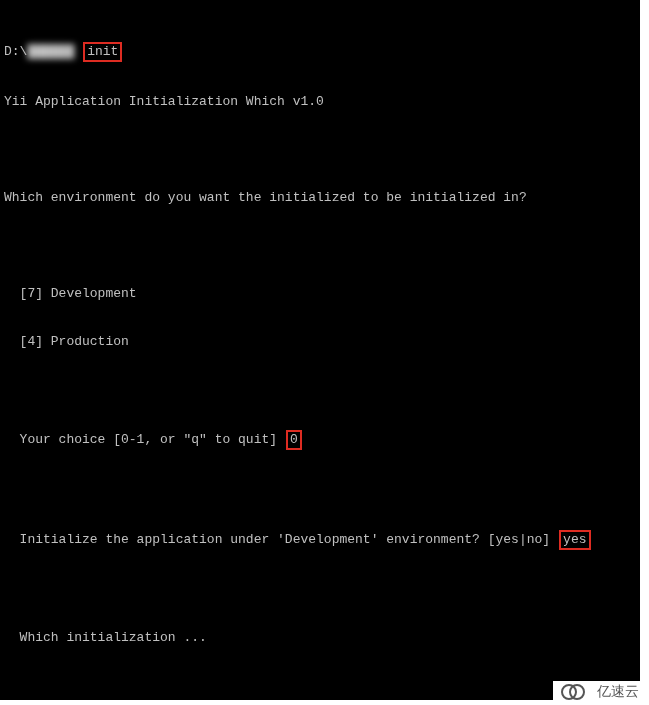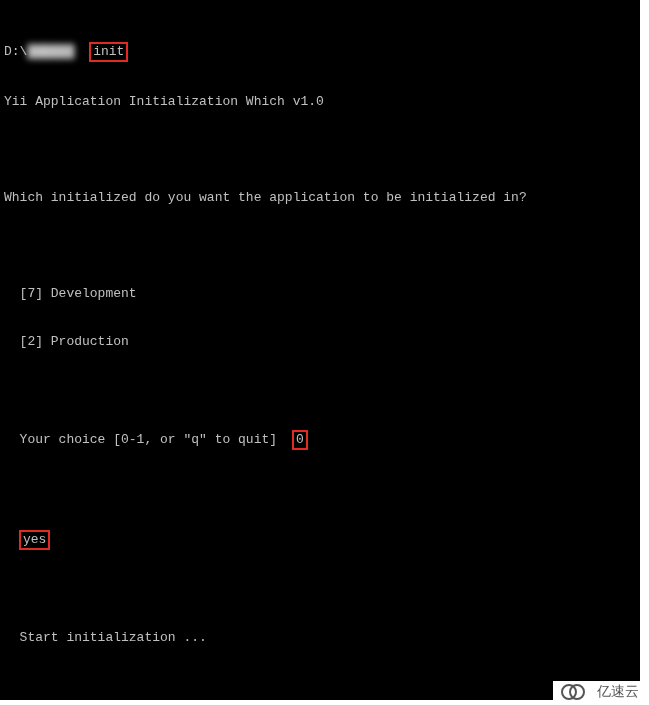--- a/index.html
+++ b/index.html
@@ -26,21 +26,21 @@
       white-space: pre;
       position: relative;
     }
     .line {
       display: block;
     }
     .highlight-box {
       border: 2px solid #de2c22;
       display: inline-block;
       padding: 0 2px;
-      margin-left: 15px;
+      margin-left: 9px;
     }
     .prompt-line {
       display: flex;
       align-items: center;
     }
     .blurred {
       filter: blur(3px);
       display: inline-block;
     }
     .watermark {
@@ -80,34 +80,34 @@
   </style>
 </head>
 <body>
 
 <div class="terminal">
   <div class="prompt-line">
     <span>D:\</span><span class="blurred">██████</span><span class="highlight-box">init</span>
   </div>
   <span class="line">Yii Application Initialization Which v1.0</span>
   <span class="line"> </span>
-  <span class="line">Which initialized do you want the application to be initialized in?</span>
+  <span class="line">Which environment do you want the initialized to be initialized in?</span>
   <span class="line"> </span>
   <span class="line">  [7] Development</span>
-  <span class="line">  [2] Production</span>
+  <span class="line">  [4] Production</span>
   <span class="line"> </span>
   <div class="prompt-line">
     <span>  Your choice [0-1, or "q" to quit]</span> <span class="highlight-box">0</span>
   </div>
   <span class="line"> </span>
   <div class="prompt-line">
-     <span class="highlight-box">yes</span>
+    <span>  Initialize the application under 'Development' environment? [yes|no]</span> <span class="highlight-box">yes</span>
   </div>
   <span class="line"> </span>
-  <span class="line">  Start initialization ...</span>
+  <span class="line">  Which initialization ...</span>
   <span class="line"> </span>
   
   
   
   
   
   
   
   
   

